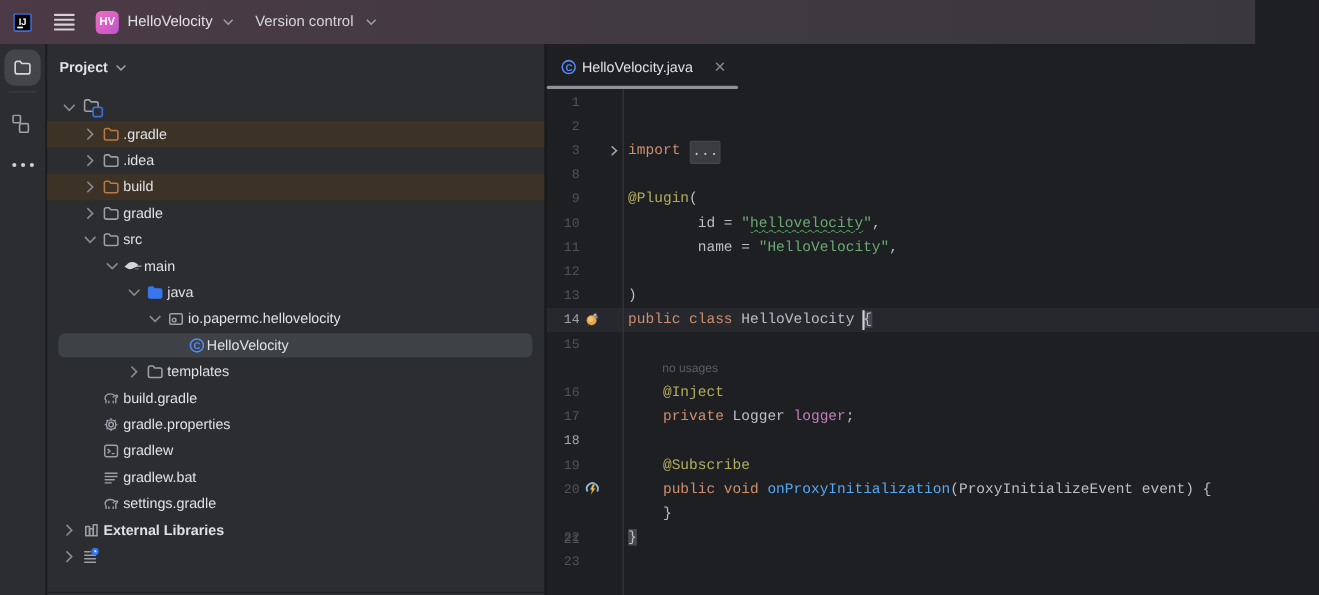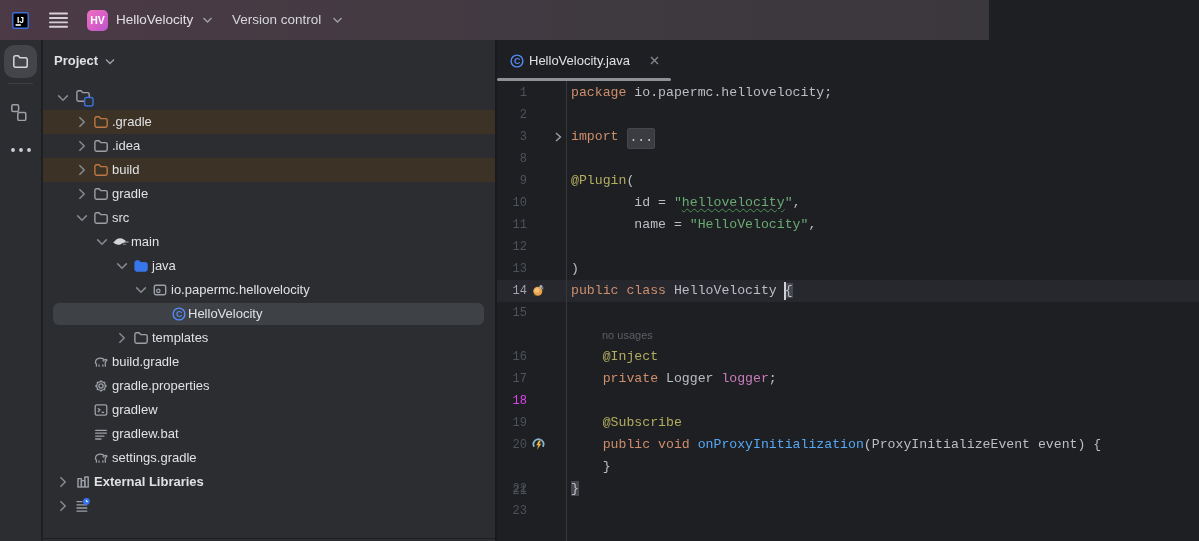--- a/index.html
+++ b/index.html
@@ -1,20 +1,20 @@
 <!DOCTYPE html>
 <html><head>
 <meta charset="utf-8">
 <style>
   html,body{margin:0;padding:0;background:#1e1f22;}
   #app{position:relative;width:1199px;height:541px;background:#1e1f22;
        font-family:"Liberation Sans",sans-serif;overflow:hidden;}
   .abs{position:absolute;}
   
-  #toolbar{position:absolute;left:0;top:0;width:989px;height:40px;
+  #toolbar{position:absolute;left:0;top:0;width:1141px;height:40px;
     background:linear-gradient(90deg,#4c3a46 0%,#483a44 18%,#443a42 38%,#3f3940 60%,#3d383e 80%,#3b383d 100%);}
   
   #strip{position:absolute;left:0;top:40px;width:41px;height:501px;background:#2b2d30;}
   #stripsep{position:absolute;left:41px;top:40px;width:2px;height:501px;background:#1e1f22;}
   
   #panel{position:absolute;left:43px;top:40px;width:452px;height:501px;background:#2b2d30;}
   #panelsep{position:absolute;left:495px;top:40px;width:2px;height:501px;background:#191a1d;}
   .trow{position:absolute;left:0;width:452px;height:24px;}
   .tlabel{position:absolute;top:0;height:24px;line-height:24px;font-size:13px;color:#dfe1e5;white-space:pre;}
   .tpath{color:#6f737a;}
@@ -302,27 +302,26 @@
   <div class="ln" style="top:148px;color:#4e525a">8</div>
   <div class="ln" style="top:170px;color:#4e525a">9</div>
   <div class="ln" style="top:192px;color:#4e525a">10</div>
   <div class="ln" style="top:214px;color:#4e525a">11</div>
   <div class="ln" style="top:236px;color:#4e525a">12</div>
   <div class="ln" style="top:258px;color:#4e525a">13</div>
   <div class="ln" style="top:280px;color:#a1a3ab">14</div>
   <div class="ln" style="top:302px;color:#4e525a">15</div>
   <div class="ln" style="top:346px;color:#4e525a">16</div>
   <div class="ln" style="top:368px;color:#4e525a">17</div>
-  <div class="ln" style="top:390px;color:#d946ef">18</div>
+  <div class="ln" style="top:390px;color:#a3a3a3">18</div>
   <div class="ln" style="top:412px;color:#4e525a">19</div>
   <div class="ln" style="top:434px;color:#4e525a">20</div>
   <div class="ln" style="top:480px;color:#4e525a">21</div>
   <div class="ln" style="top:478px;color:#4e525a">22</div>
   <div class="ln" style="top:500px;color:#4e525a">23</div>
-  <div class="cl" style="left:571px;top:82px"><span class="kw">package</span> io.papermc.hellovelocity;</div>
   <div class="cl" style="left:571px;top:126px"><span class="kw">import</span> <span style="display:inline-block;background:#3a3c41;border:1px solid #45474c;border-radius:2px;padding:0 1px;margin:0 1px;height:19px;line-height:17px;vertical-align:-1px;color:#c3c5cb;">...</span></div>
   <div class="cl" style="left:571px;top:170px"><span class="ann">@Plugin</span>(</div>
   <div class="cl" style="left:571px;top:192px">        id = <span class="str">"<span class="wavy">hellovelocity</span>"</span>,</div>
   <div class="cl" style="left:571px;top:214px">        name = <span class="str">"HelloVelocity"</span>,</div>
   <div class="cl" style="left:571px;top:258px">)</div>
   <div class="cl" style="left:571px;top:280px"><span class="kw">public</span> <span class="kw">class</span> HelloVelocity <span class="bracebox">{</span></div>
   <div class="abs" style="left:784px;top:282px;width:1.6px;height:18px;background:#ced0d6;"></div>
   <div class="abs" style="left:602px;top:324px;height:22px;line-height:22px;font-size:11px;color:#5c5f66;">no usages</div>
   <div class="cl" style="left:571px;top:346px">    <span class="ann">@Inject</span></div>
   <div class="cl" style="left:571px;top:368px">    <span class="kw">private</span> Logger <span class="fld">logger</span>;</div>

